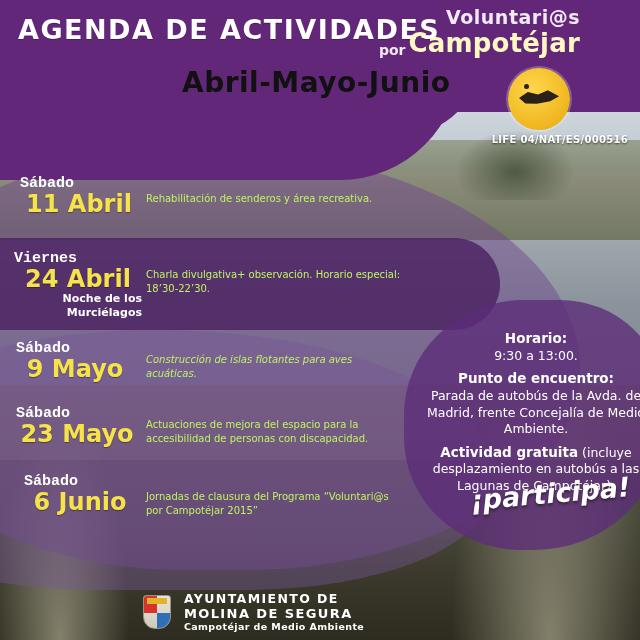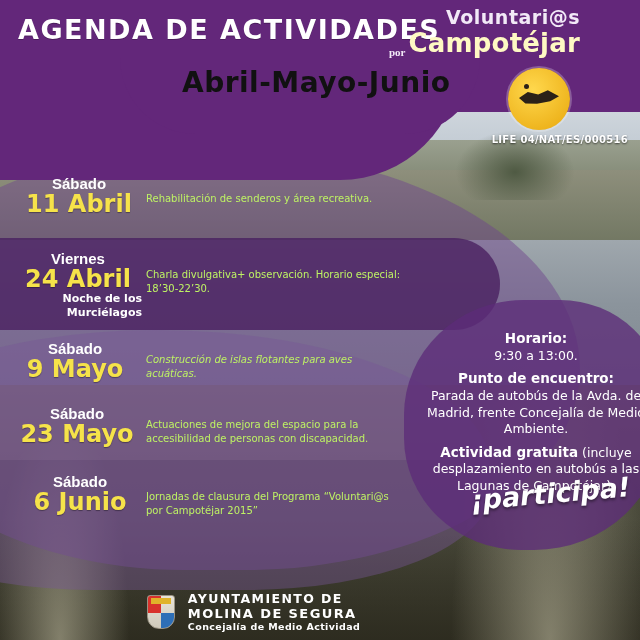--- a/index.html
+++ b/index.html
@@ -115,22 +115,22 @@
   .brand {
     position:absolute; right:60px; top:6px;
     text-align:right;
     color:#ffffff;
   }
   .brand-line1 {
     font-size:19px; font-weight:bold; letter-spacing:.5px;
     color:#f2e9f7;
   }
   .brand-line2 {
-    font-size:11px; font-weight:bold; display:inline-block;
-    vertical-align:bottom; margin-right:3px; color:#f2e9f7;font-family:Liberation Serif, serif;
+    font-size:14px; font-weight:bold; display:inline-block;
+    vertical-align:bottom; margin-right:3px; color:#f2e9f7;
   }
   .brand-line3 {
     font-size:26px; font-weight:bold; color:#fef9c3;
     letter-spacing:.2px;
     display:inline-block;
   }
   .brand-row { white-space:nowrap; }
   .logo-circle {
     position:absolute; right:70px; top:68px;
     width:62px; height:62px; border-radius:50%;
@@ -149,23 +149,22 @@
   .life-code {
     position:absolute; right:12px; top:134px;
     font-size:10px; font-weight:bold; color:#ffffff;
     letter-spacing:.3px;
     text-shadow:0 1px 2px rgba(0,0,0,.6);
   }
 
   
   .entry { position:absolute; }
   .e-day {
-    font-family:Liberation Sans, sans-serif;
+    font-family:Liberation Mono, monospace;
     font-size:15px; font-weight:bold; color:#ffffff;
-    text-align:center;
   }
   .e-date {
     font-family:"DejaVu Sans", sans-serif;
     font-size:24px; font-weight:bold; color:#f6e34a;
     text-align:center; line-height:1.05;
     text-shadow:0 1px 1px rgba(0,0,0,.35);
   }
   .e-note {
     font-size:11px; font-weight:bold; color:#ffffff;
     text-align:right; line-height:1.25; margin-top:0;
@@ -308,18 +307,18 @@
   </div>
 
   <div class="participa">¡participa!</div>
 
   <div class="footer">
     <div class="footer-inner">
       <span class="shield"><span class="shield-crown"></span></span>
       <span class="footer-text">
         <div class="f1">AYUNTAMIENTO DE</div>
         <div class="f2">MOLINA DE SEGURA</div>
-        <div class="f3">Concejalía de Medio Actividad</div>
+        <div class="f3">Campotéjar de Medio Ambiente</div>
       </span>
     </div>
   </div>
 
 </div>
 
 </body></html>

